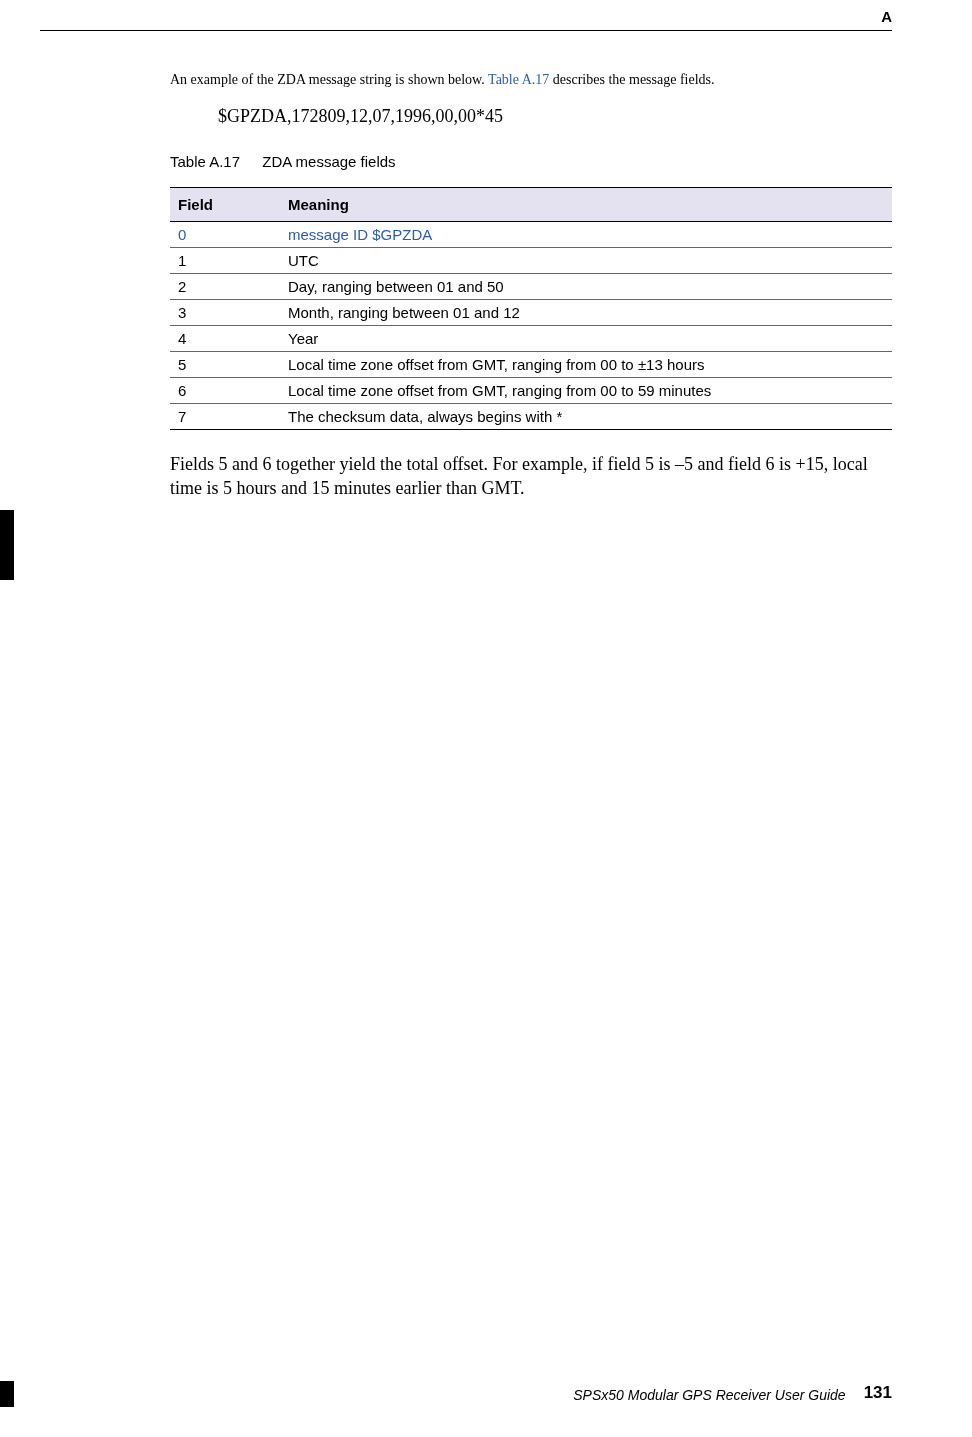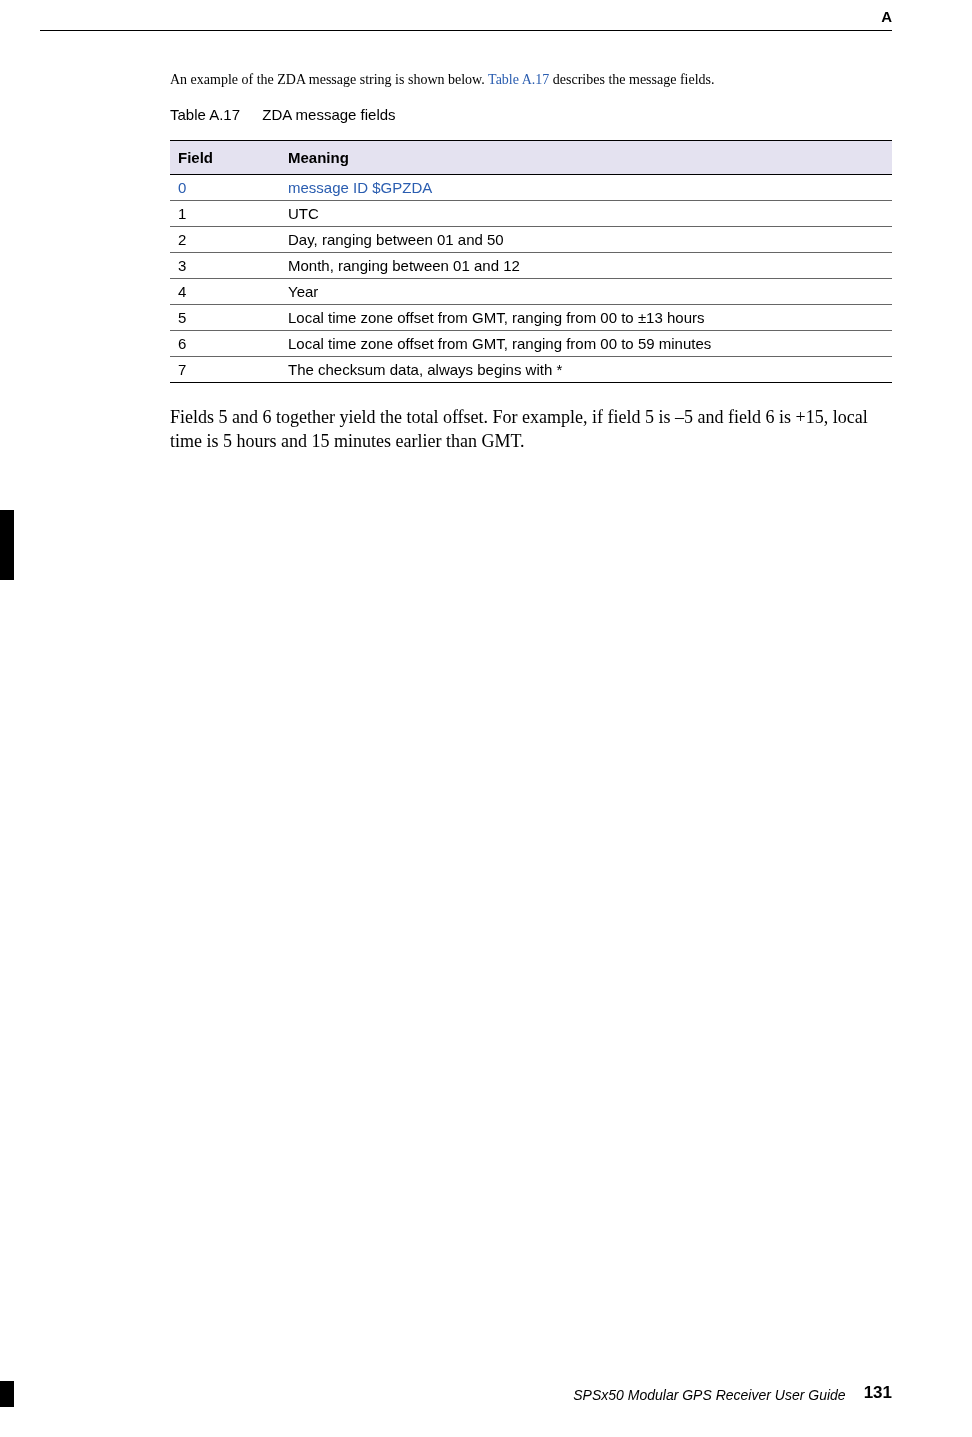--- a/index.html
+++ b/index.html
@@ -146,20 +146,21 @@
   <div class="top-rule"></div>
 
   <div class="left-tab"></div>
 
   <div class="content">
 
     <p class="body-text">
       <span>An example of the ZDA message string is shown below. </span><span class="link-text">Table A.17</span><span> describes the message fields.</span>
     </p>
 
+    <p class="example-string">$GPZDA,172809,12,07,1996,00,00*45</p>
 
     <div class="table-caption">
       <span class="cap-num">Table A.17</span>
       <span>ZDA message fields</span>
     </div>
 
     <table class="fields">
       <thead>
         <tr>
           <th class="col-field">Field</th>

